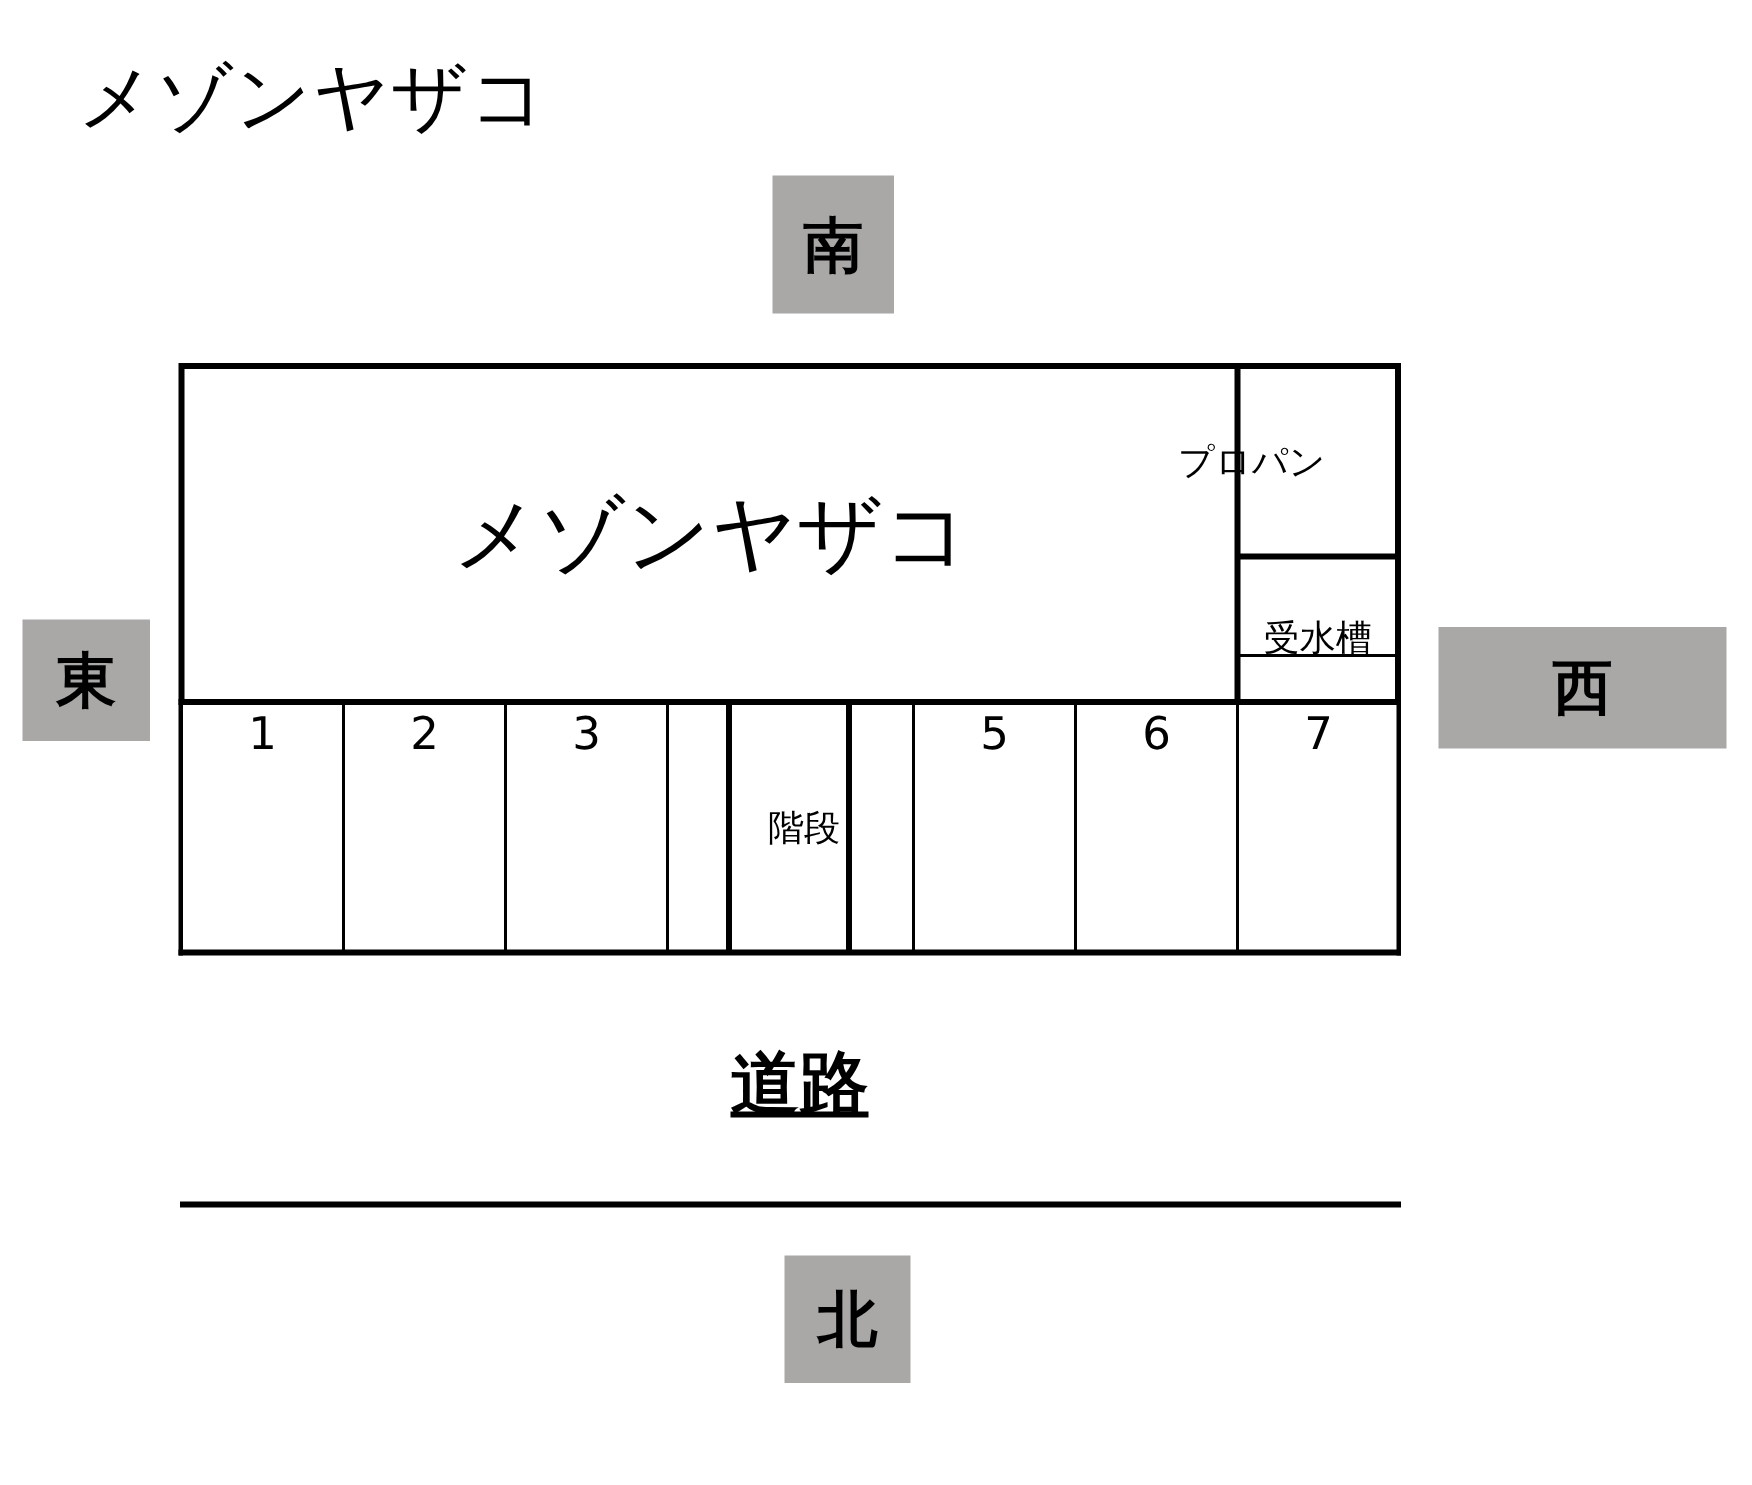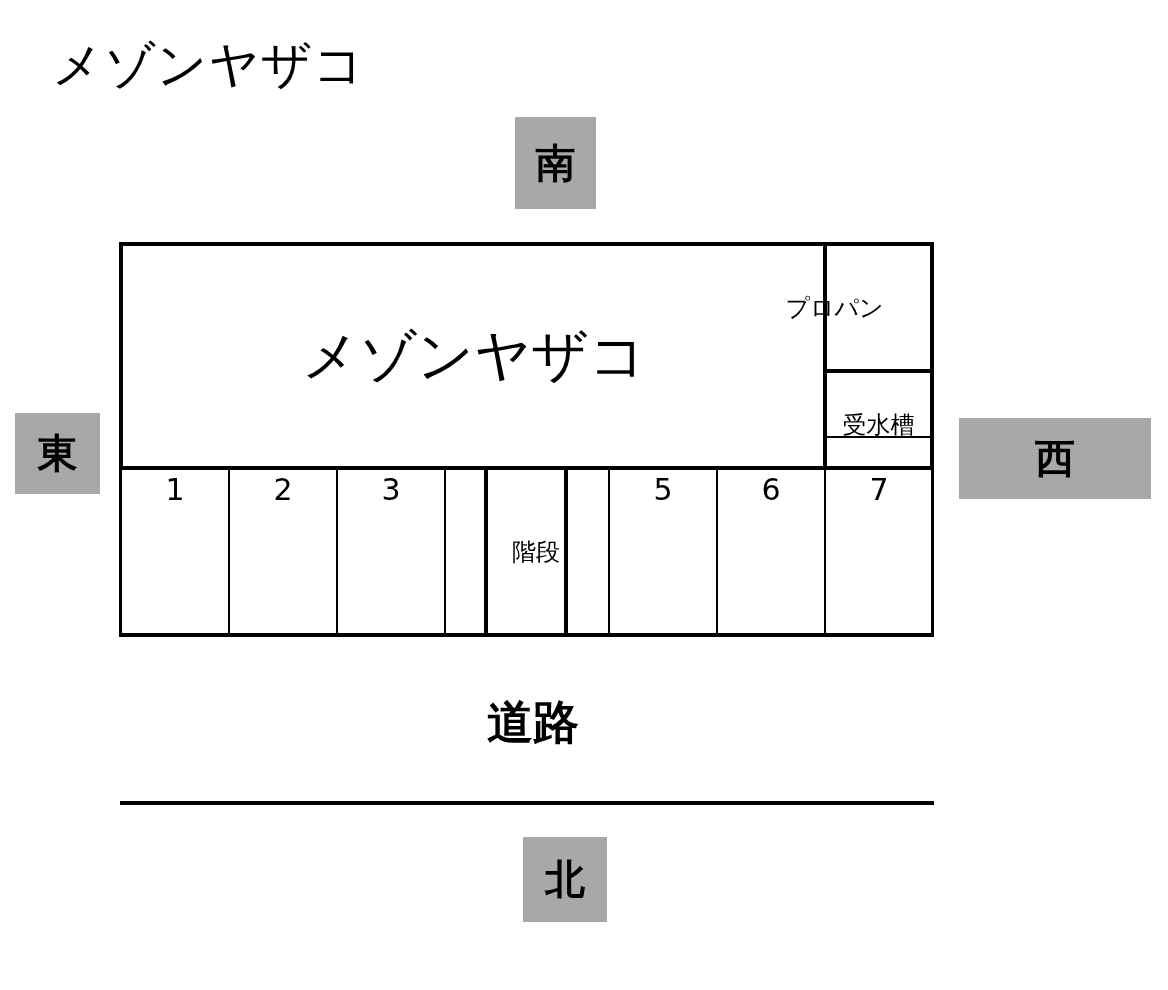--- a/index.html
+++ b/index.html
@@ -8,21 +8,21 @@
   .abs { position: absolute; }
   .title { left: 52px; top: 30px; font-size: 50px; line-height: 70px; letter-spacing: 1px; }
   .dir { background: #a9a8a7; display: flex; align-items: center; justify-content: center;
          font-weight: bold; font-size: 40px; }
   .box { border: 4px solid #000; box-sizing: border-box; }
   .building-name { font-size: 56px; display: flex; align-items: center; justify-content: center; }
   .vline { position: absolute; background: #000; }
   .hline { position: absolute; background: #000; }
   .unit-num { position: absolute; top: 470px; font-size: 30px; text-align: center; width: 108px; line-height: 40px; }
   .small { font-size: 24px; display: flex; align-items: center; justify-content: center; }
-  .road-label { font-size: 46px; font-weight: bold; }
+  .road-label { font-size: 46px; font-weight: bold; text-decoration: underline; }
 </style>
 </head>
 <body>
 
 <div class="abs title">メゾンヤザコ</div>
 
 <div class="abs dir" style="left:515px; top:117px; width:81px; height:92px;">南</div>
 <div class="abs dir" style="left:15px; top:413px; width:85px; height:81px;">東</div>
 <div class="abs dir" style="left:959px; top:418px; width:192px; height:81px;">西</div>
 <div class="abs dir" style="left:523px; top:837px; width:84px; height:85px;">北</div>

